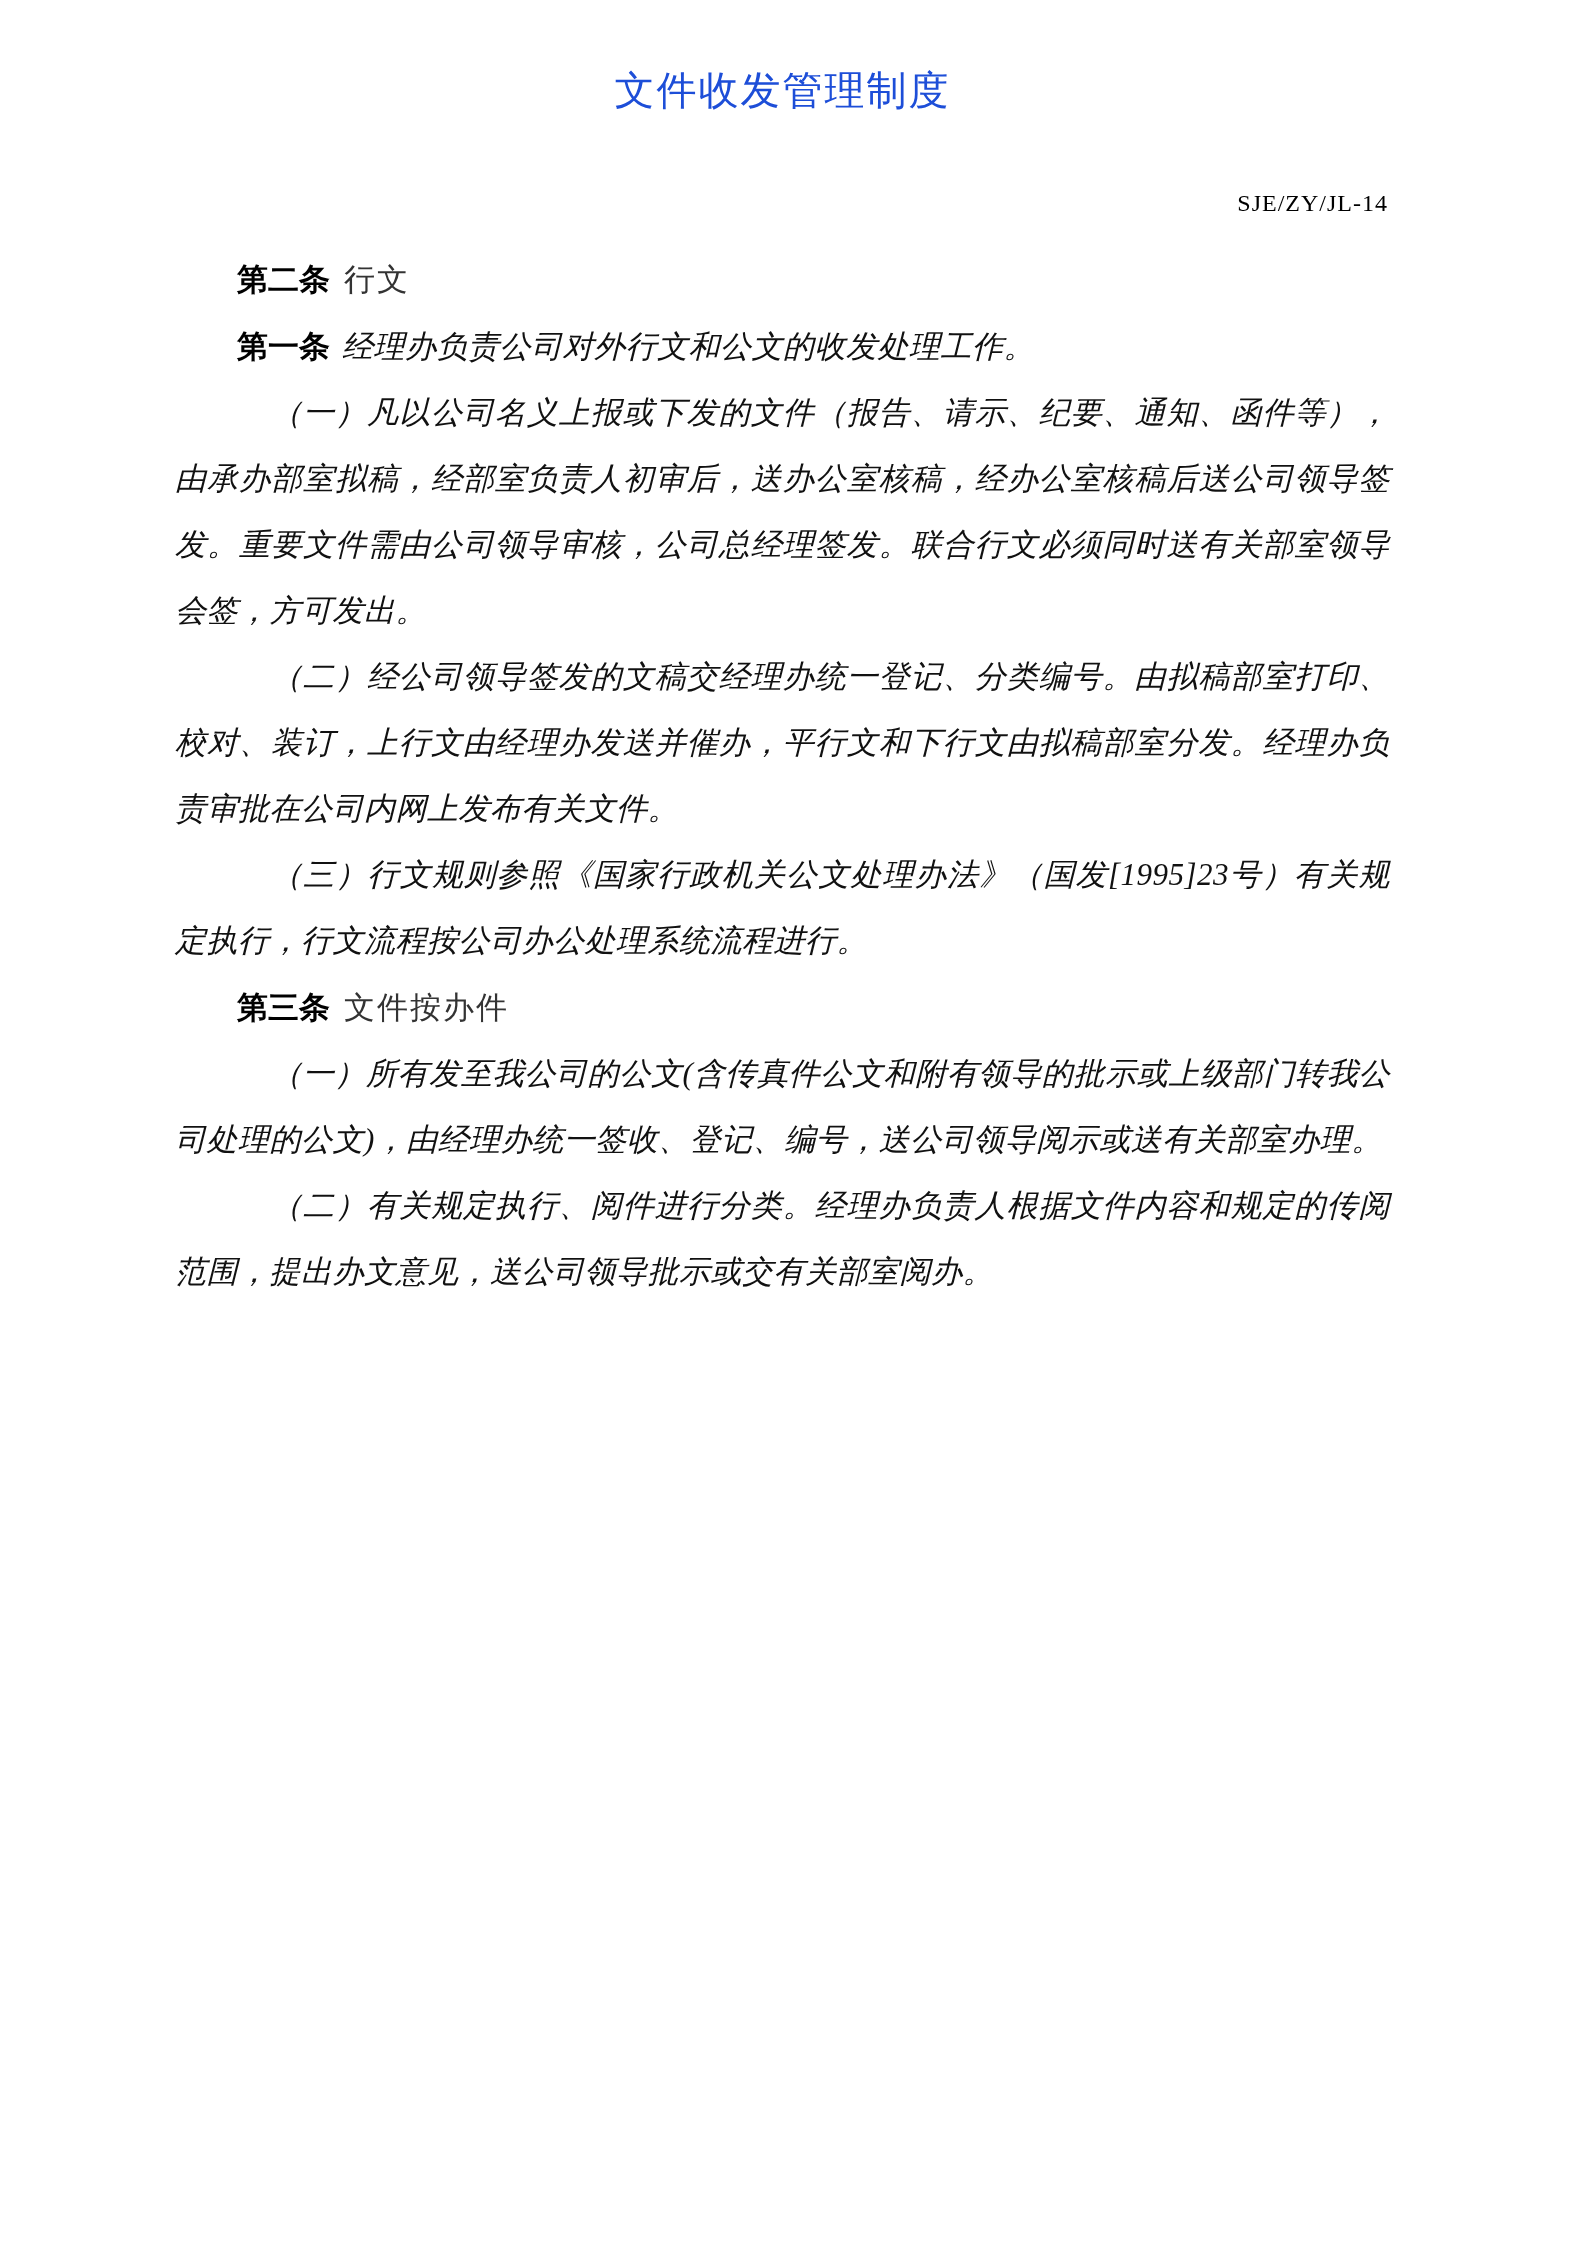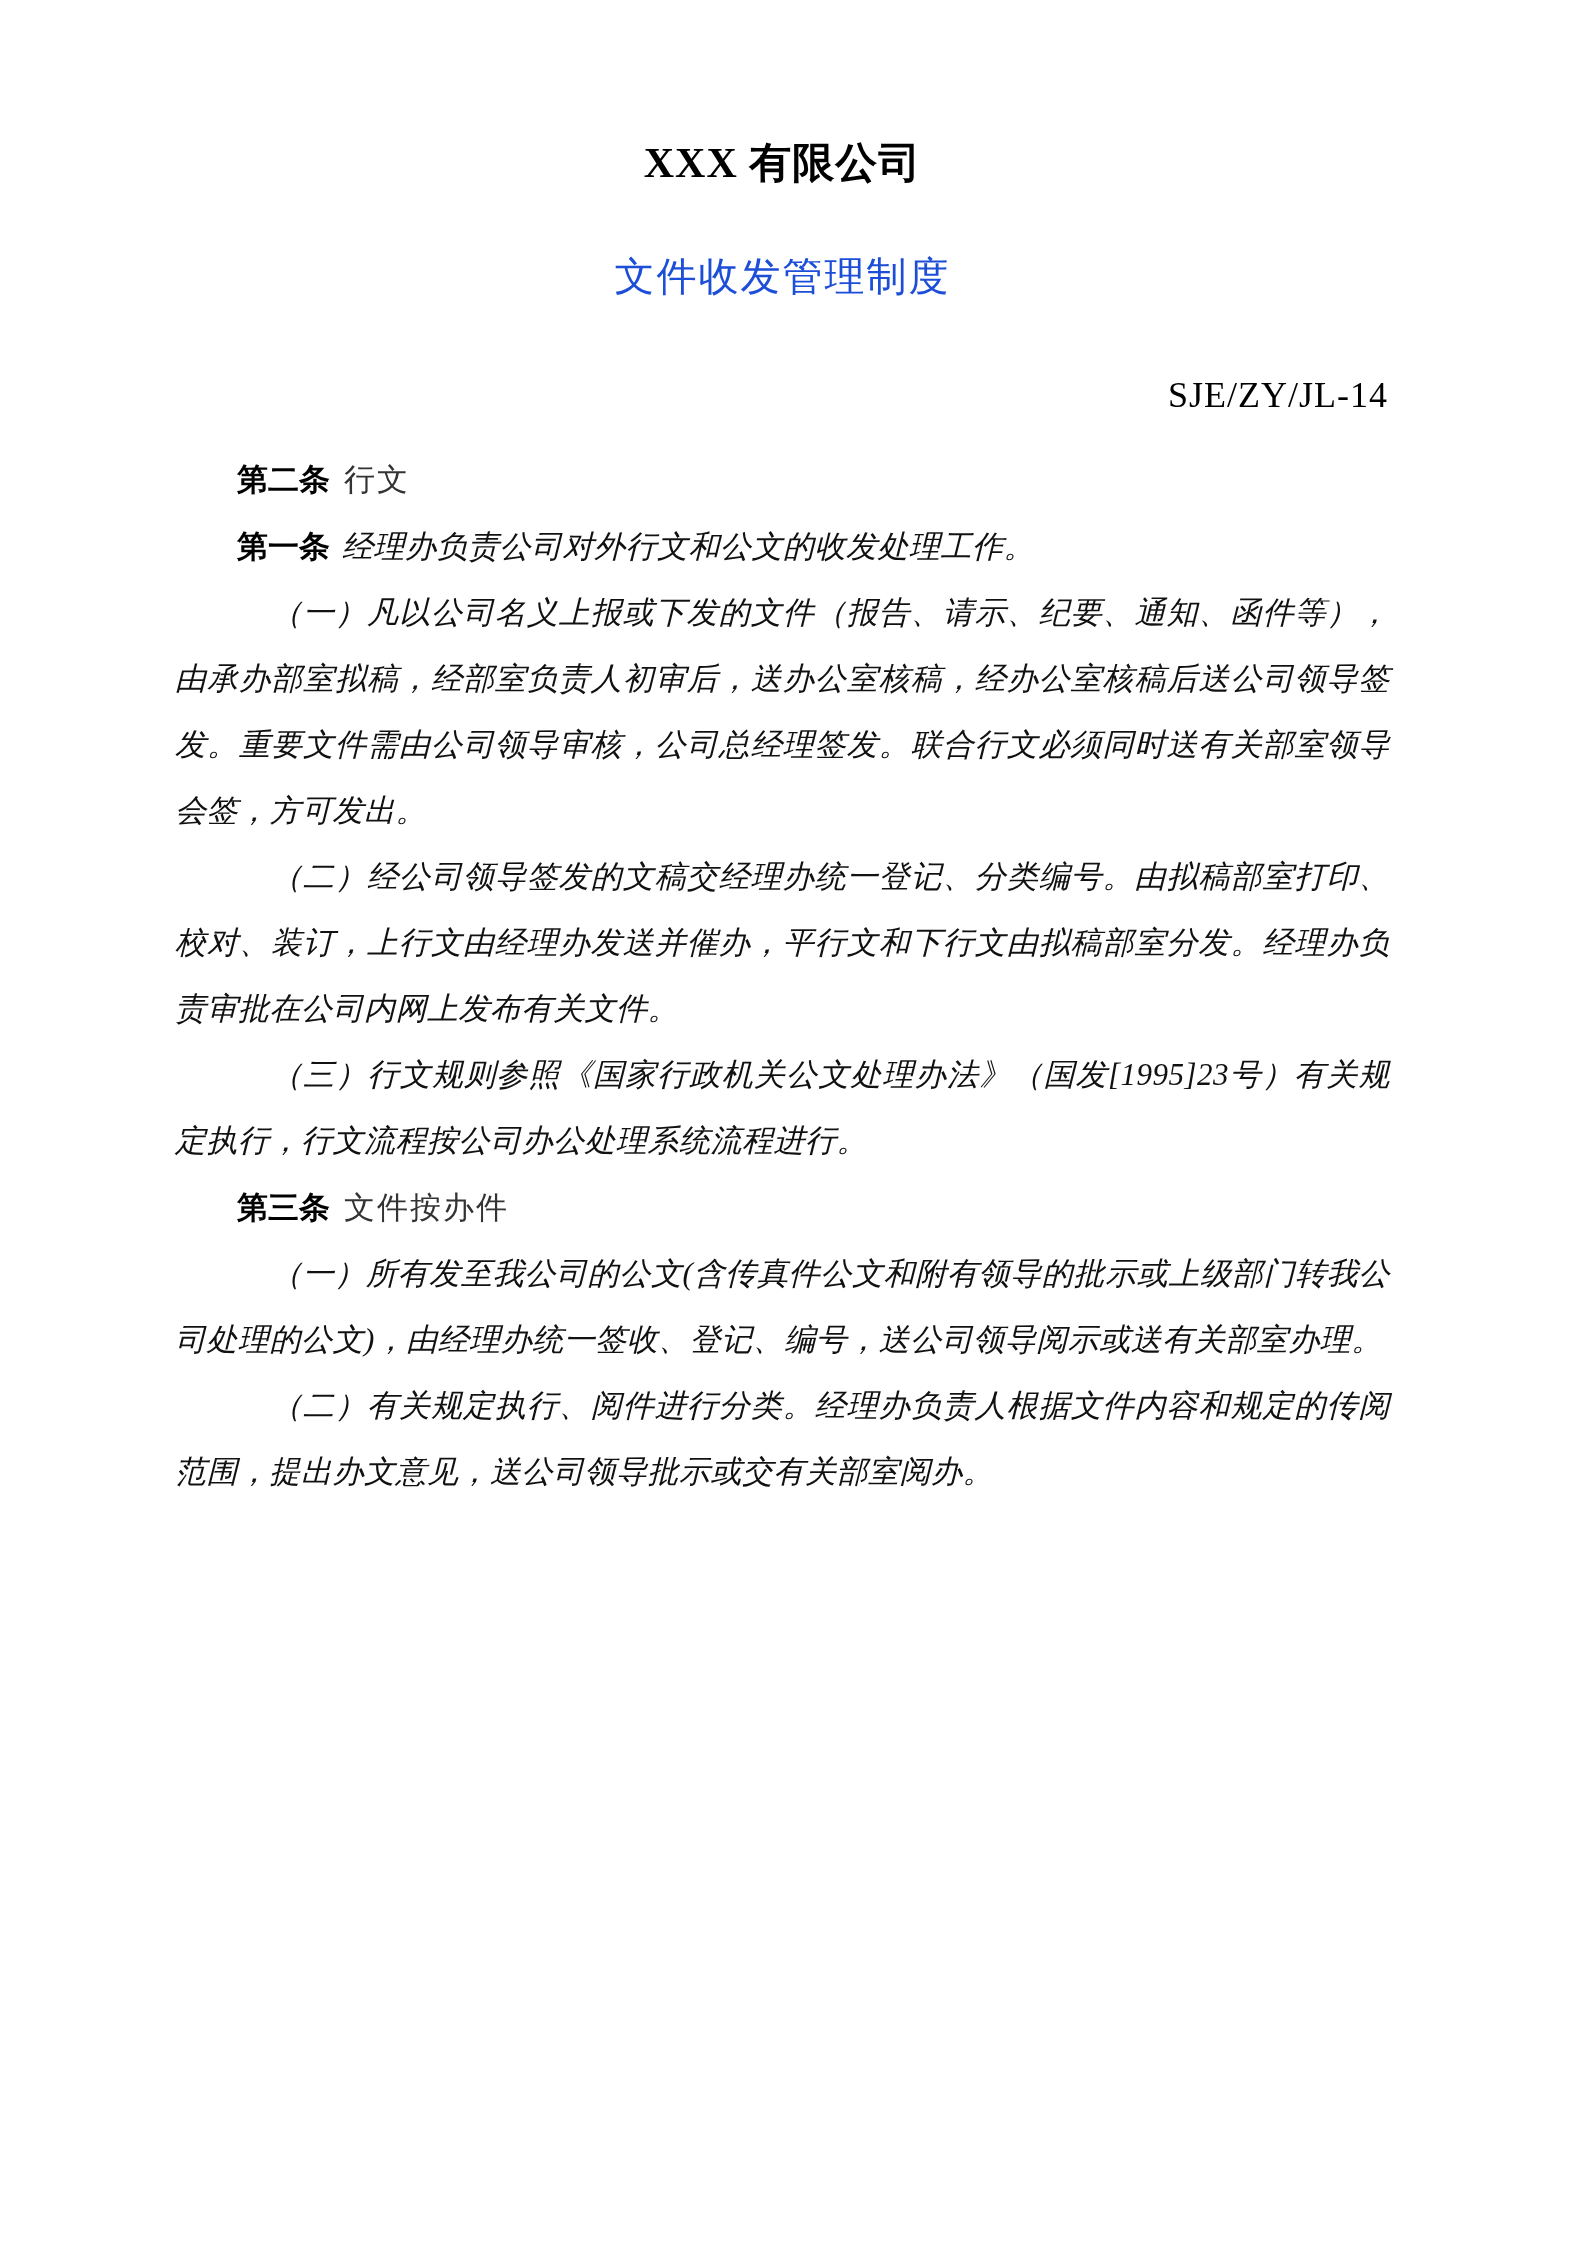--- a/index.html
+++ b/index.html
@@ -46,21 +46,21 @@
     color: #1d4ed8;
     letter-spacing: 2px;
     margin: 16px;
     padding-top: 52px;
     line-height: 1.1;
   }
 
   .doc-code {
     text-align: right;
     font-family: "Liberation Serif", "DejaVu Serif", serif;
-    font-size: 36px;
+    font-size: 24px;
     color: #000000;
     letter-spacing: 1px;
     margin: 0;
     padding-top: 62px;
     padding-right: 2px;
     line-height: 1.1;
   }
 
   
   .body-block {
@@ -117,21 +117,20 @@
     font-weight: 400;
     padding-left: 12px;
   }
 </style>
 </head>
 <body>
 
 <div class="page">
   <div class="doc-body">
 
-    <h1 class="title-company">XXX 有限公司</h1>
 
     <h2 class="title-doc">文件收发管理制度</h2>
 
     <div class="doc-code">SJE/ZY/JL-14</div>
 
     <div class="body-block">
 
 
       <p class="clause">
         <span class="clause-no">第二条</span><span class="clause-title">行文</span>

